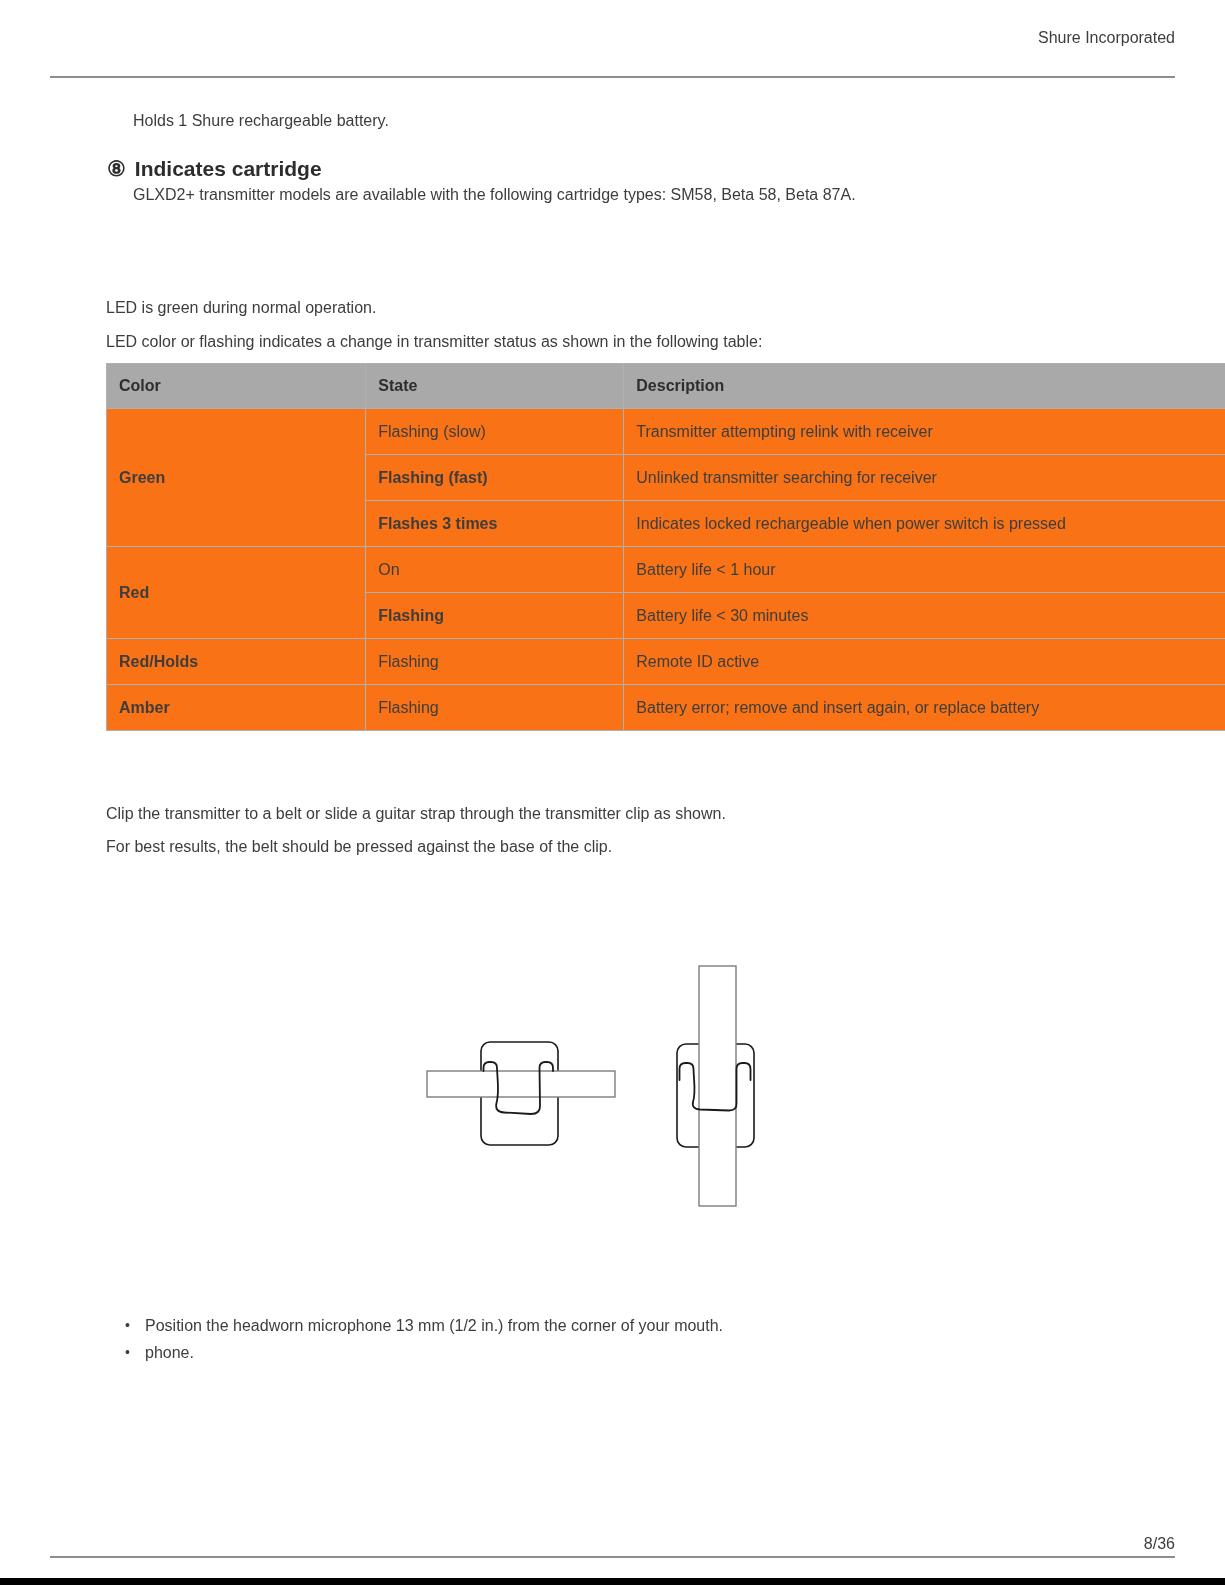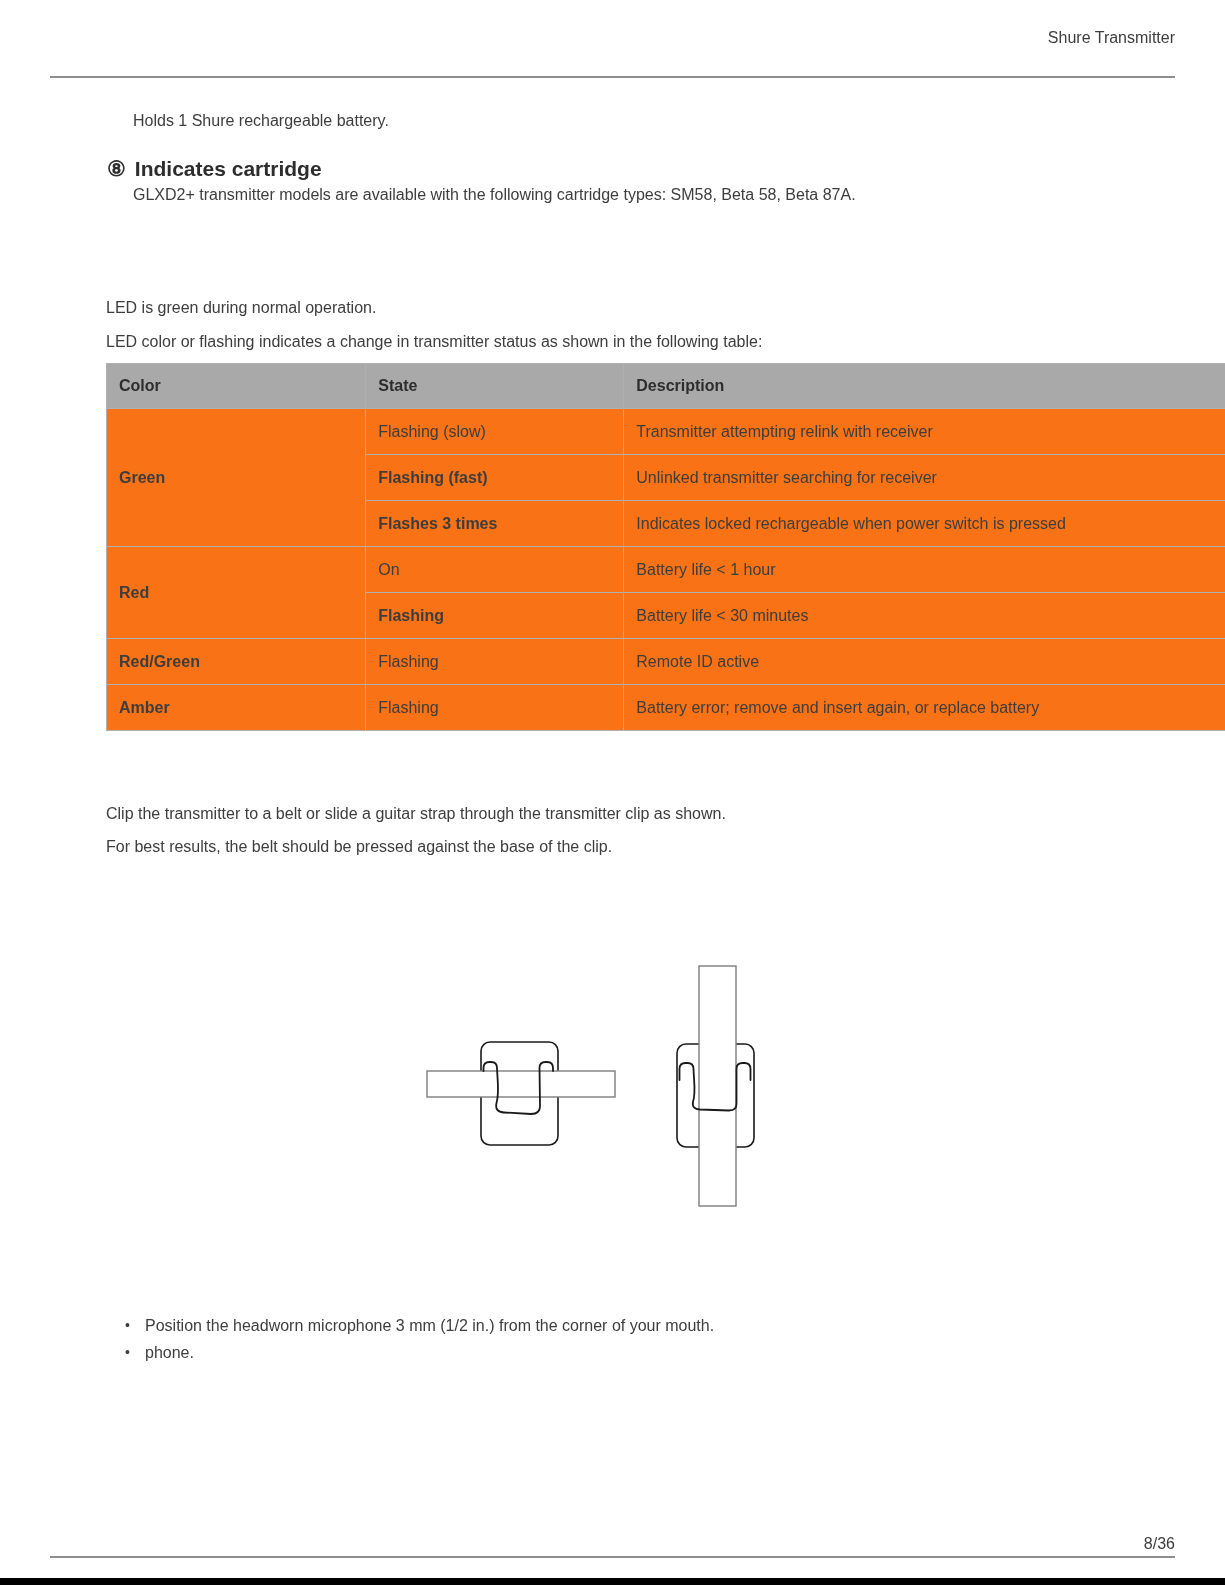--- a/index.html
+++ b/index.html
@@ -61,21 +61,21 @@
     font-size: 14px; line-height: 27px; color: #3d3d3d;
   }
   .footer-page { top: 1534px; right: 50px; }
   .bottom-bar { position: absolute; top: 1578px; left: 0; width: 1225px; height: 7px; background: #000000; }
 </style>
 </head>
 <body>
 
 <div class="page">
 
-  <div class="txt company">Shure Transmitter</div>
+  <div class="txt company">Shure Incorporated</div>
   <div class="rule rule-top"></div>
 
   <div class="txt battery-note">Holds 1 Shure rechargeable battery.</div>
 
   <div class="section-heading">
     <span class="marker">⑧</span><span>Indicates cartridge</span>
   </div>
 
   <div class="txt section-body">GLXD2+ transmitter models are available with the following cartridge types: SM58, Beta 58, Beta 87A.</div>
 
@@ -112,21 +112,21 @@
       <tr>
         <td class="color-cell" rowspan="2">Red</td>
         <td>On</td>
         <td>Battery life &lt; 1 hour</td>
       </tr>
       <tr>
         <td class="cell-bold">Flashing</td>
         <td>Battery life &lt; 30 minutes</td>
       </tr>
       <tr>
-        <td class="color-cell">Red/Green</td>
+        <td class="color-cell">Red/Holds</td>
         <td>Flashing</td>
         <td>Remote ID active</td>
       </tr>
       <tr>
         <td class="color-cell">Amber</td>
         <td>Flashing</td>
         <td>Battery error; remove and insert again, or replace battery</td>
       </tr>
     </tbody>
   </table>
@@ -151,21 +151,21 @@
       <path d="M 679.5 1080 L 679.5 1069 Q 679.5 1063 685.5 1063 L 687.5 1063 Q 693.5 1063 693.5 1069
                C 694 1083 696 1093 693 1102 Q 691.5 1109 700 1109.5
                L 729 1110.5 Q 737 1110.5 736.5 1103 L 736.5 1069
                Q 736.5 1063 742.5 1063 L 744.5 1063 Q 750.5 1063 750.5 1069 L 750.5 1080" fill="none" stroke="#1a1a1a" stroke-width="1.8" stroke-linecap="round"></path>
     </g>
   </svg>
 
   <div class="bullets">
     <div class="bullet-item">
       <span class="dot">•</span>
-      <span>Position the headworn microphone 3 mm (1/2 in.) from the corner of your mouth.</span>
+      <span>Position the headworn microphone 13 mm (1/2 in.) from the corner of your mouth.</span>
     </div>
     <div class="bullet-item">
       <span class="dot">•</span>
       <span style="display:block">phone.</span>
     </div>
   </div>
 
   <div class="txt footer-page">8/36</div>
   <div class="rule rule-bottom"></div>
   <div class="bottom-bar"></div>

